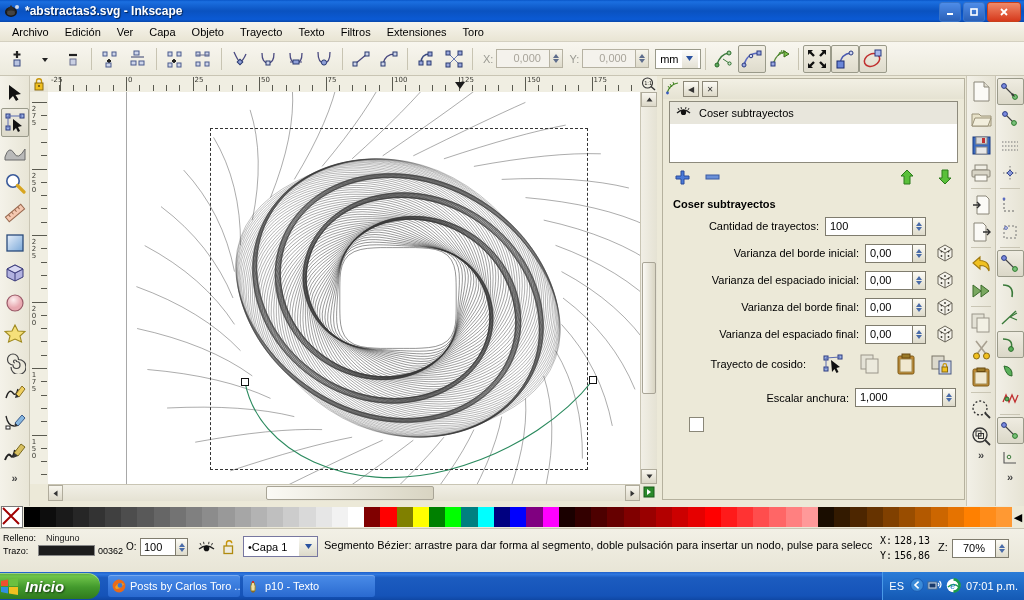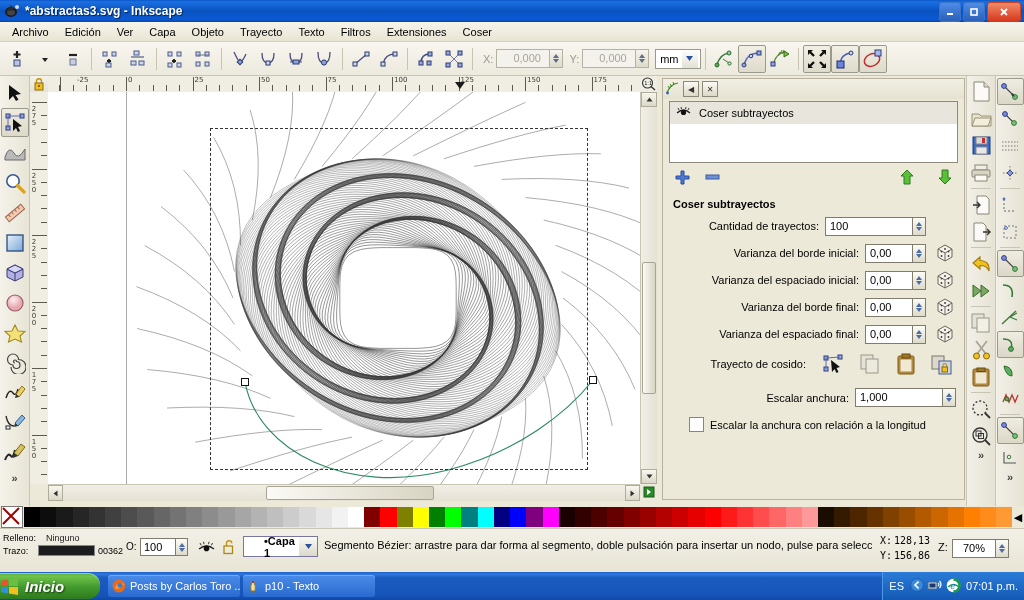--- a/index.html
+++ b/index.html
@@ -175,21 +175,21 @@
     line-height:16px;padding:0 3px;box-sizing:border-box;}
   .op-sp{width:12px;height:18px;border:1px solid #7f7c6e;border-left:none;box-sizing:border-box;
     background:linear-gradient(to bottom,#fcfbf5,#dedbcb);display:flex;flex-direction:column;
     justify-content:center;align-items:center;}
   .st-eye{position:absolute;left:196px;top:9px;width:20px;height:18px;display:flex;
     align-items:center;justify-content:center;}
   .st-lock{position:absolute;left:220px;top:9px;width:18px;height:18px;display:flex;
     align-items:center;justify-content:center;}
   .layer-sel{position:absolute;left:243px;top:7px;width:75px;height:21px;border:1px solid #7777a0;
     background:#fff;display:flex;align-items:center;box-sizing:border-box;}
-  .layer-name{font-size:11px;font-weight:bold;margin-left:20px;flex:1;}
+  .layer-name{font-size:11px;font-weight:normal;margin-left:4px;flex:1;}
   .layer-arw{width:18px;height:19px;background:linear-gradient(to bottom,#fafaf4,#dcd9c9);
     display:flex;align-items:center;justify-content:center;}
   .status-msg{position:absolute;left:324px;top:10px;width:548px;font-size:11px;
     white-space:nowrap;overflow:hidden;}
   .status-msg b{font-weight:normal;text-align:center;}
   .coords{position:absolute;left:880px;top:4px;font-family:"DejaVu Sans Mono",monospace;font-size:10px;}
   .coord-row{display:flex;align-items:center;height:15px;}
   .coord-lab{width:14px;color:#000;}
   .coord-val{color:#000;}
   .zoom-box{position:absolute;left:952px;top:10px;display:flex;align-items:stretch;height:19px;}
@@ -257,21 +257,21 @@
   <div class="menubar" id="menubar">
       <div class="menu-item">Archivo</div>
       <div class="menu-item">Edición</div>
       <div class="menu-item">Ver</div>
       <div class="menu-item">Capa</div>
       <div class="menu-item">Objeto</div>
       <div class="menu-item">Trayecto</div>
       <div class="menu-item">Texto</div>
       <div class="menu-item">Filtros</div>
       <div class="menu-item">Extensiones</div>
-      <div class="menu-item">Coser</div>
+      <div class="menu-item">Toro</div>
     </div>
 
   <div class="toolbar">
     <div class="tbar-btn">
       <svg width="20" height="20" viewBox="0 0 20 20">
         <path d="M10 2 L10 9 M6.5 5.5 L13.5 5.5" stroke="#222" stroke-width="2.2"></path>
         <rect x="7" y="11" width="6" height="6" fill="#b9c4e0" stroke="#3a4a80"></rect>
       </svg>
     </div>
     <div class="tbar-btn">
@@ -558,21 +558,21 @@
 
   <div class="ruler-corner">
     <svg width="12" height="13" viewBox="0 0 12 13">
       <path d="M3.5 5 L3.5 3.2 A2.5 2.5 0 0 1 8.5 3.2 L8.5 5" fill="none" stroke="#c8960a" stroke-width="1.4"></path>
       <rect x="2" y="5" width="8" height="7" fill="#f0c020" stroke="#8a6a10"></rect>
       <circle cx="6" cy="8" r="1.1" fill="#6a5010"></circle>
     </svg>
   </div>
   <div class="hruler" id="hruler">
       <div class="rmark" style="left: 11.5px; top: 1px; width: 1px; height: 14px;"></div>
-      <div class="rlabel" style="left: 29px; top: 0px;">-25</div>
+      <div class="rlabel" style="left: 3px; top: 0px;">-25</div>
       <div class="rmark" style="left: 78px; top: 1px; width: 1px; height: 14px;"></div>
       <div class="rlabel" style="left: 80px; top: 0px;">0</div>
       <div class="rmark" style="left: 144.5px; top: 1px; width: 1px; height: 14px;"></div>
       <div class="rlabel" style="left: 146.5px; top: 0px;">25</div>
       <div class="rmark" style="left: 211px; top: 1px; width: 1px; height: 14px;"></div>
       <div class="rlabel" style="left: 213px; top: 0px;">50</div>
       <div class="rmark" style="left: 277.5px; top: 1px; width: 1px; height: 14px;"></div>
       <div class="rlabel" style="left: 279.5px; top: 0px;">75</div>
       <div class="rmark" style="left: 344px; top: 1px; width: 1px; height: 14px;"></div>
       <div class="rlabel" style="left: 346px; top: 0px;">100</div>
@@ -1050,21 +1050,20 @@
         <div class="pinput" style="width:88px;">1,000</div>
         <div class="pspin">
           <div class="ps-up"></div>
           <div class="ps-dn"></div>
         </div>
       </div>
     </div>
 
     <div class="chk-row">
       <div class="chkbox"></div>
-      <span class="chk-label">Escalar la anchura con relación a la longitud</span>
     </div>
   </div>
 
   <div class="cmdbar" id="cmdbar1">
     <div class="cmd">
       <svg width="19" height="21" viewBox="0 0 19 21">
           <path d="M2 1 L12 1 L17 6 L17 20 L2 20 Z" fill="#fbfaf6" stroke="#8a8678"></path>
           <path d="M12 1 L12 6 L17 6" fill="#e0ddd0" stroke="#8a8678"></path>
         </svg>
     </div>

